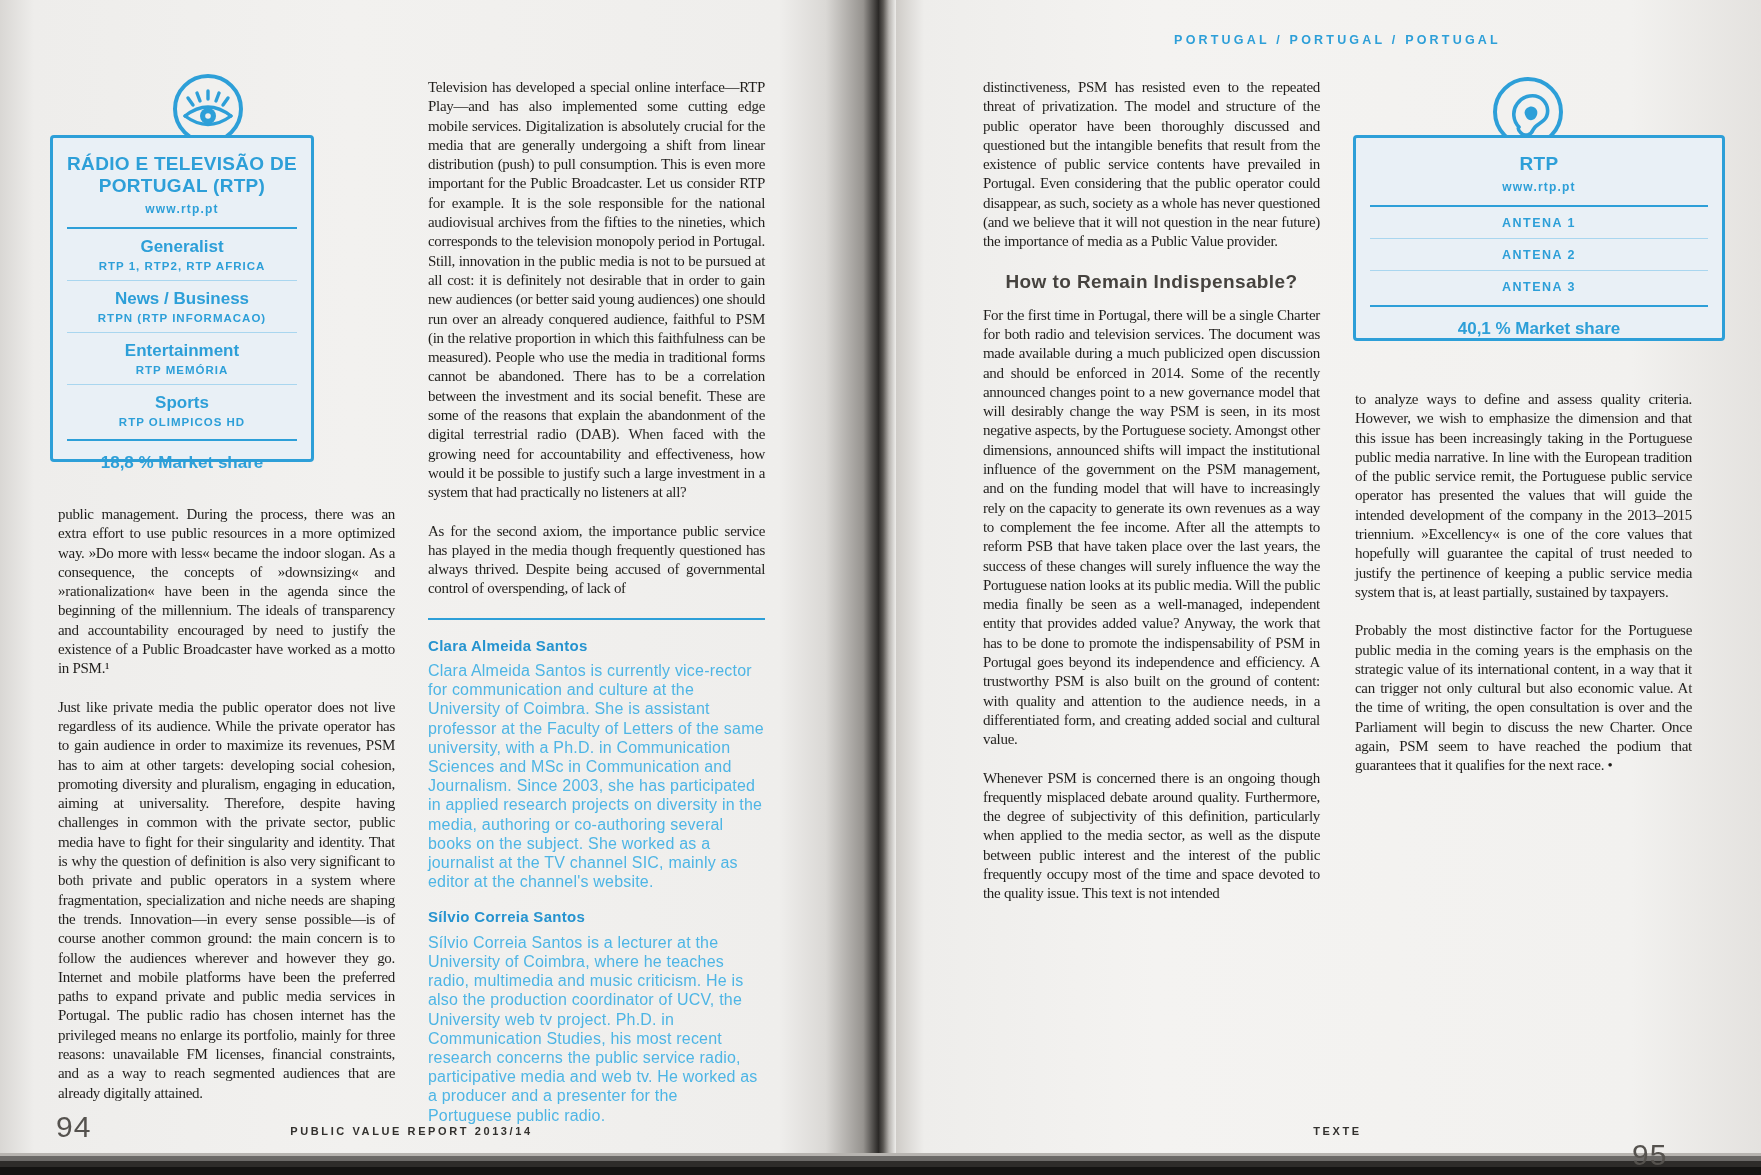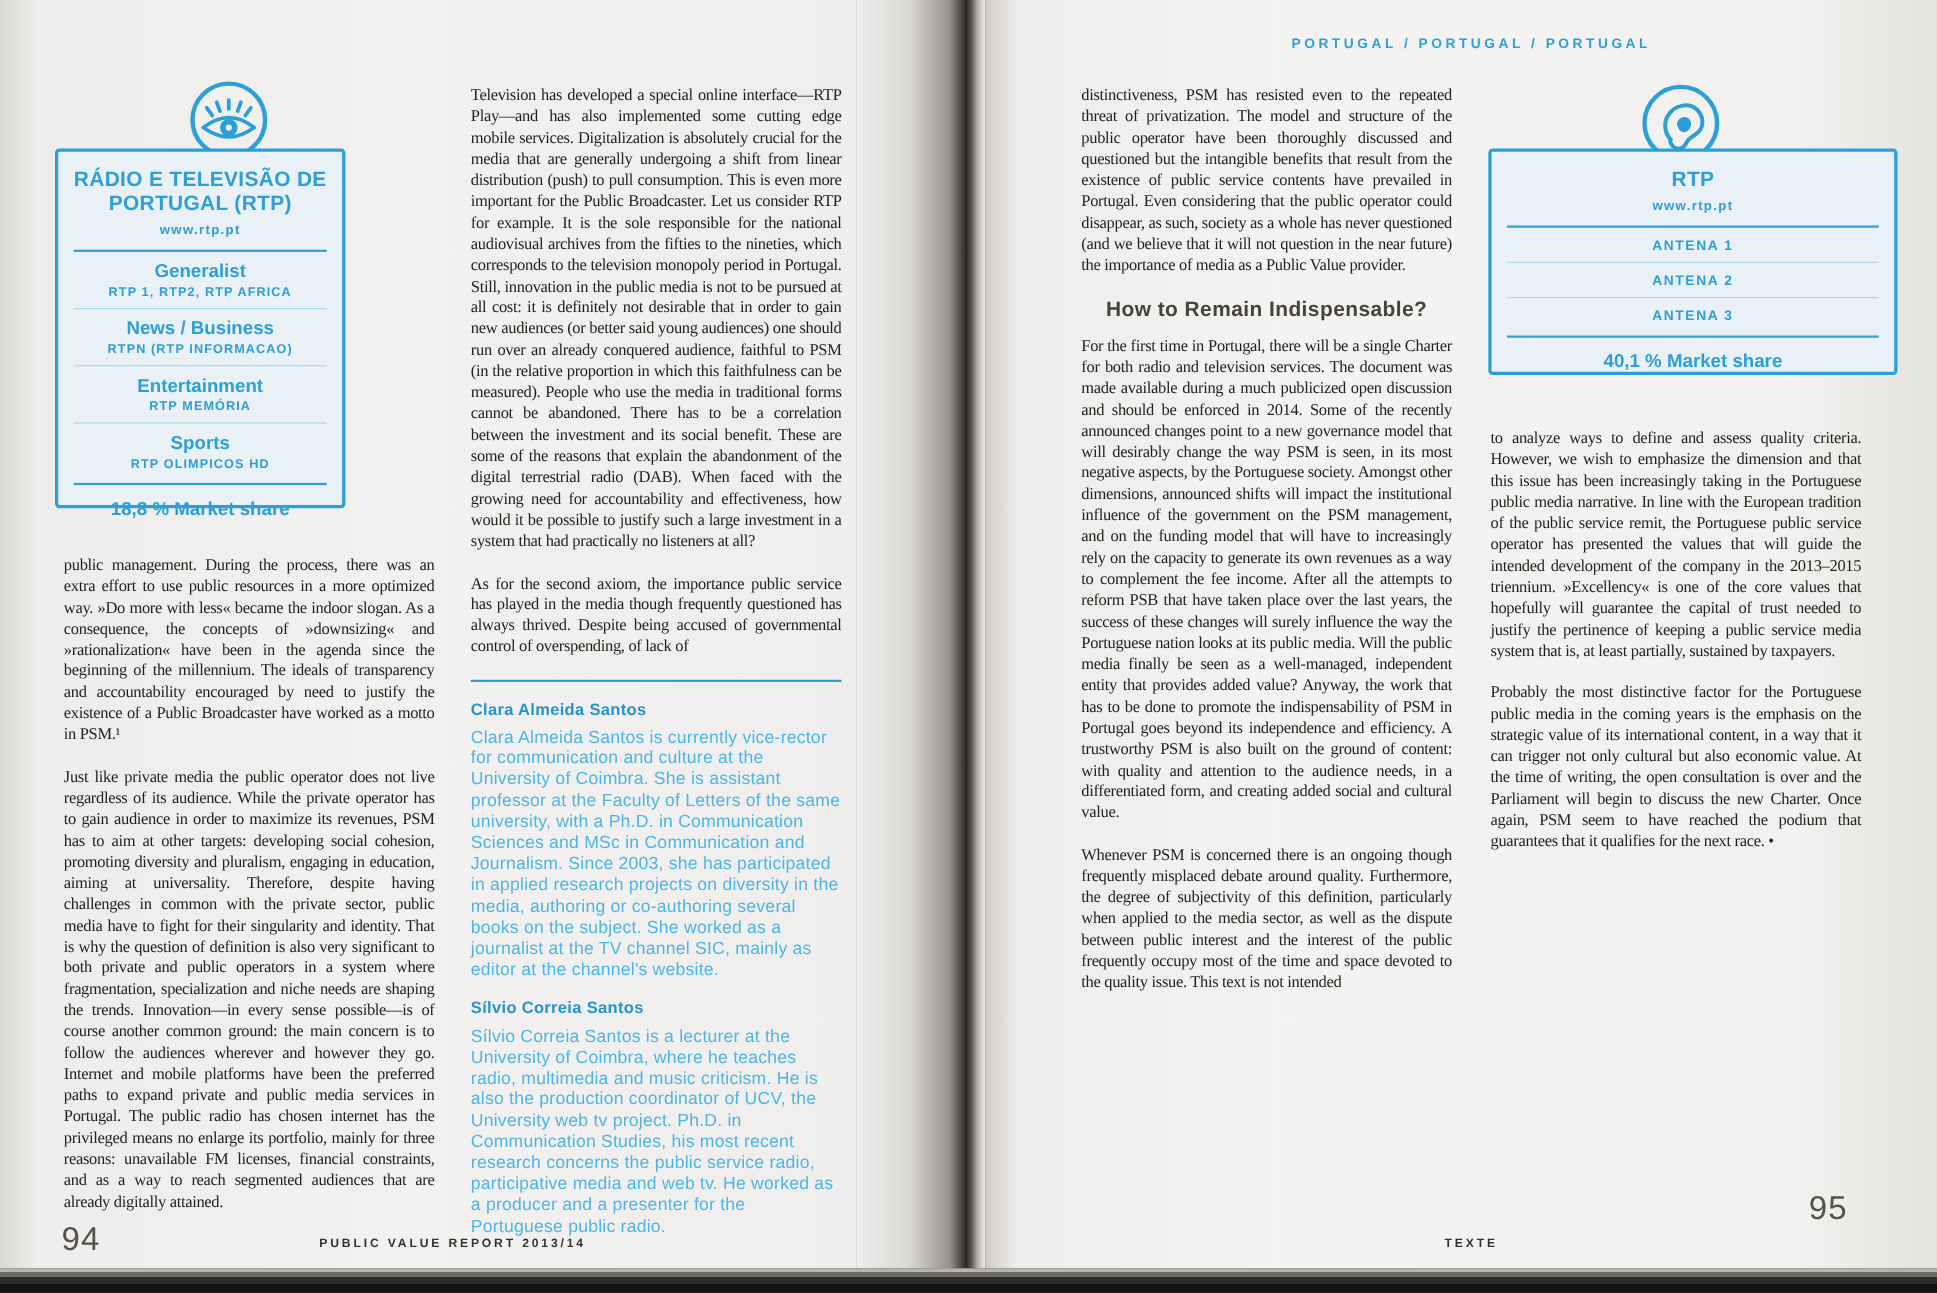--- a/index.html
+++ b/index.html
@@ -35,21 +35,21 @@
   }
   
   .kicker{
     position:absolute;font-weight:bold;font-size:12.5px;line-height:1;
     letter-spacing:3.2px;color:var(--accent);text-align:center;
   }
   .kicker-left{left:58px;top:34px;width:707px;}
   .kicker-right{left:983px;top:34px;width:709px;}
   .pageno{position:absolute;font-size:30px;line-height:1;color:#55524e;letter-spacing:1px;}
   .pageno-left{left:56px;top:1112px;}
-  .pageno-right{left:1632px;top:1084px;width:60px;text-align:center;}
+  .pageno-right{left:1632px;top:1140px;width:60px;text-align:left;}
   .foot-label{
     position:absolute;font-weight:bold;font-size:11px;line-height:1;
     letter-spacing:2.6px;color:#33312e;text-align:center;
   }
   .foot-label-left{left:58px;top:1126px;width:707px;}
   .foot-label-right{left:983px;top:1126px;width:709px;}
   
   .infobox{
     position:absolute;box-sizing:border-box;
     background:#e9f0f6;border:3px solid var(--accent);border-radius:4px;

